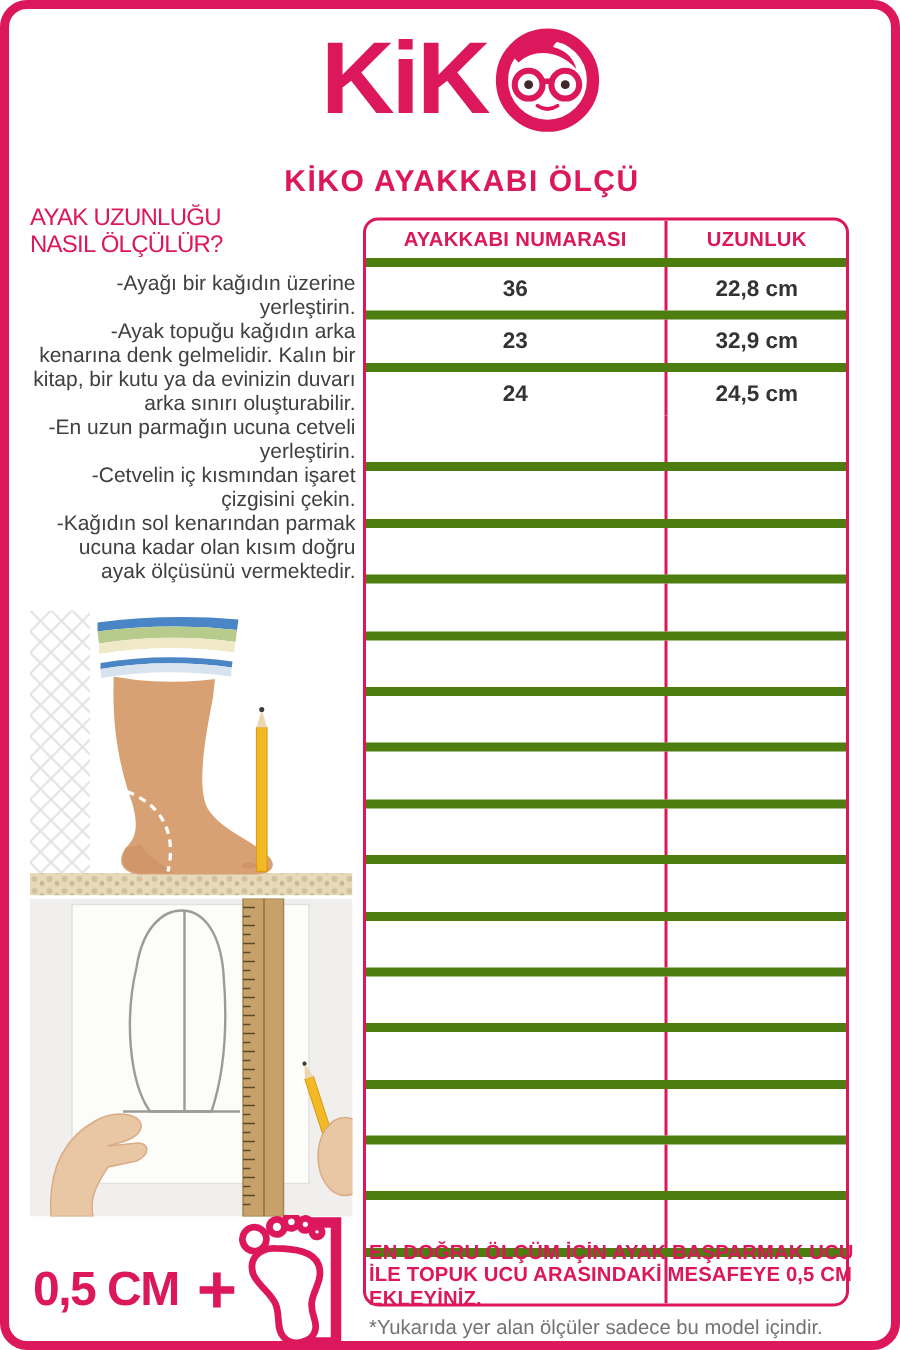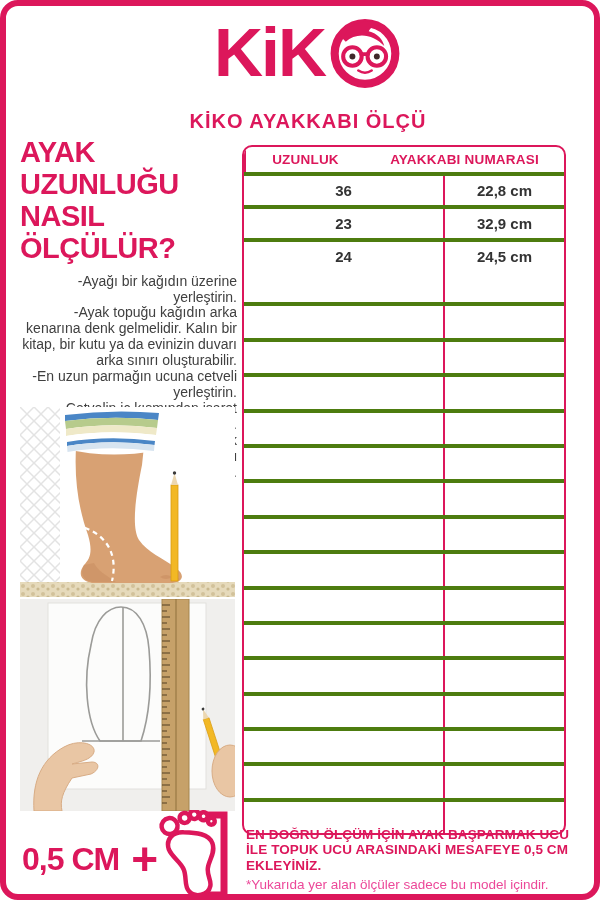--- a/index.html
+++ b/index.html
@@ -9,44 +9,44 @@
     font-family:"Liberation Sans",sans-serif;
   }
   
   .logo-block{position:absolute;top:8px;left:16px;right:0;text-align:center;}
   .logo-row{display:flex;align-items:center;justify-content:center;height:76px;}
   .logo-text{font-size:68px;font-weight:bold;color:#DC175B;letter-spacing:-2px;line-height:1;}
   .logo-face{width:74px;height:74px;margin-left:3px;}
   .logo-subtitle{font-size:20px;font-weight:bold;color:#DC175B;letter-spacing:1px;margin-top:20px;}
   
   .left-col{position:absolute;left:14px;top:131px;width:217px;}
-  .heading{color:#DC175B;font-weight:bold;font-size:29px;line-height:1.1;letter-spacing:-0.5px;white-space:pre-line;}
+  .heading{color:#DC175B;font-weight:normal;font-size:16px;line-height:1.1;letter-spacing:-0.5px;white-space:pre-line;}
   .instructions{margin-top:9px;color:#404040;font-size:14px;line-height:1.14;white-space:pre-line;text-align:right;}
   .photo1{position:absolute;left:14px;top:401px;width:215px;height:190px;}
   .photo2{position:absolute;left:14px;top:593px;width:215px;height:212px;}
   .photo1 svg,.photo2 svg{display:block;width:100%;height:100%;}
   
   .size-table{position:absolute;left:236px;top:139px;width:324px;box-sizing:border-box;
     border:2px solid #DC175B;border-radius:10px;overflow:hidden;background:#fff;}
-  .st-row{display:flex;border-top:4px solid #4d7c0f;}
+  .st-row{display:flex;border-top:6px solid #4d7c0f;}
   .st-row:first-child{border-top:none;}
   .st-cell{display:flex;align-items:center;justify-content:center;box-sizing:border-box;}
   .st-cell.c1{width:199px;}
   .st-cell.c2{flex:1;border-left:2px solid #DC175B;}
   .st-header .st-cell{height:25px;color:#DC175B;font-weight:bold;font-size:13.5px;letter-spacing:0.2px;}
   .st-data .st-cell{height:29px;color:#333;font-size:15px;font-weight:bold;}
   .st-empty .st-cell{height:31.4px;}
   
   .footer-left{position:absolute;left:16px;top:824px;height:58px;display:flex;align-items:center;}
   .add-label{font-size:32px;font-weight:bold;color:#DC175B;letter-spacing:-1px;}
   .plus-sign{font-size:46px;font-weight:bold;color:#DC175B;margin-left:12px;line-height:1;}
   .foot-icon{position:absolute;left:150px;top:804px;width:80px;height:90px;}
   .footer-note{position:absolute;left:240px;top:821px;width:350px;text-align:left;}
   .note-bold{color:#DC175B;font-weight:bold;font-size:13.5px;line-height:1.13;white-space:pre-line;letter-spacing:0.1px;}
-  .note-small{color:#ec4899;font-size:13.5px;margin-top:4px;}
+  .note-small{color:#737373;font-size:13.5px;margin-top:4px;}
 </style>
 </head>
 <body>
 
 <div class="page">
 
   <div class="logo-block">
     <div class="logo-row">
       <span class="logo-text">KiK</span>
       <svg class="logo-face" viewBox="0 0 100 100">
@@ -175,22 +175,22 @@
           <polygon points="193,118 199,118 196,108" fill="#ecd7b0"></polygon>
           <circle cx="196" cy="108" r="1.4" fill="#3a3a3a"></circle>
         </g>
         <ellipse cx="210" cy="172" rx="18" ry="26" fill="#e9c6a4" stroke="#d8ac85" stroke-width="1"></ellipse>
       </g>
     </svg>
   </div>
 
   <div class="size-table">
     <div class="st-row st-header">
+      <div class="st-cell c1">AYAKKABI NUMARASI</div>
       <div class="st-cell c2">UZUNLUK</div>
-      <div class="st-cell c1">AYAKKABI NUMARASI</div>
     </div>
     <div class="st-row st-data">
       <div class="st-cell c1">36</div>
       <div class="st-cell c2">22,8 cm</div>
     </div>
     <div class="st-row st-data">
       <div class="st-cell c1">23</div>
       <div class="st-cell c2">32,9 cm</div>
     </div>
     <div class="st-row st-data">

